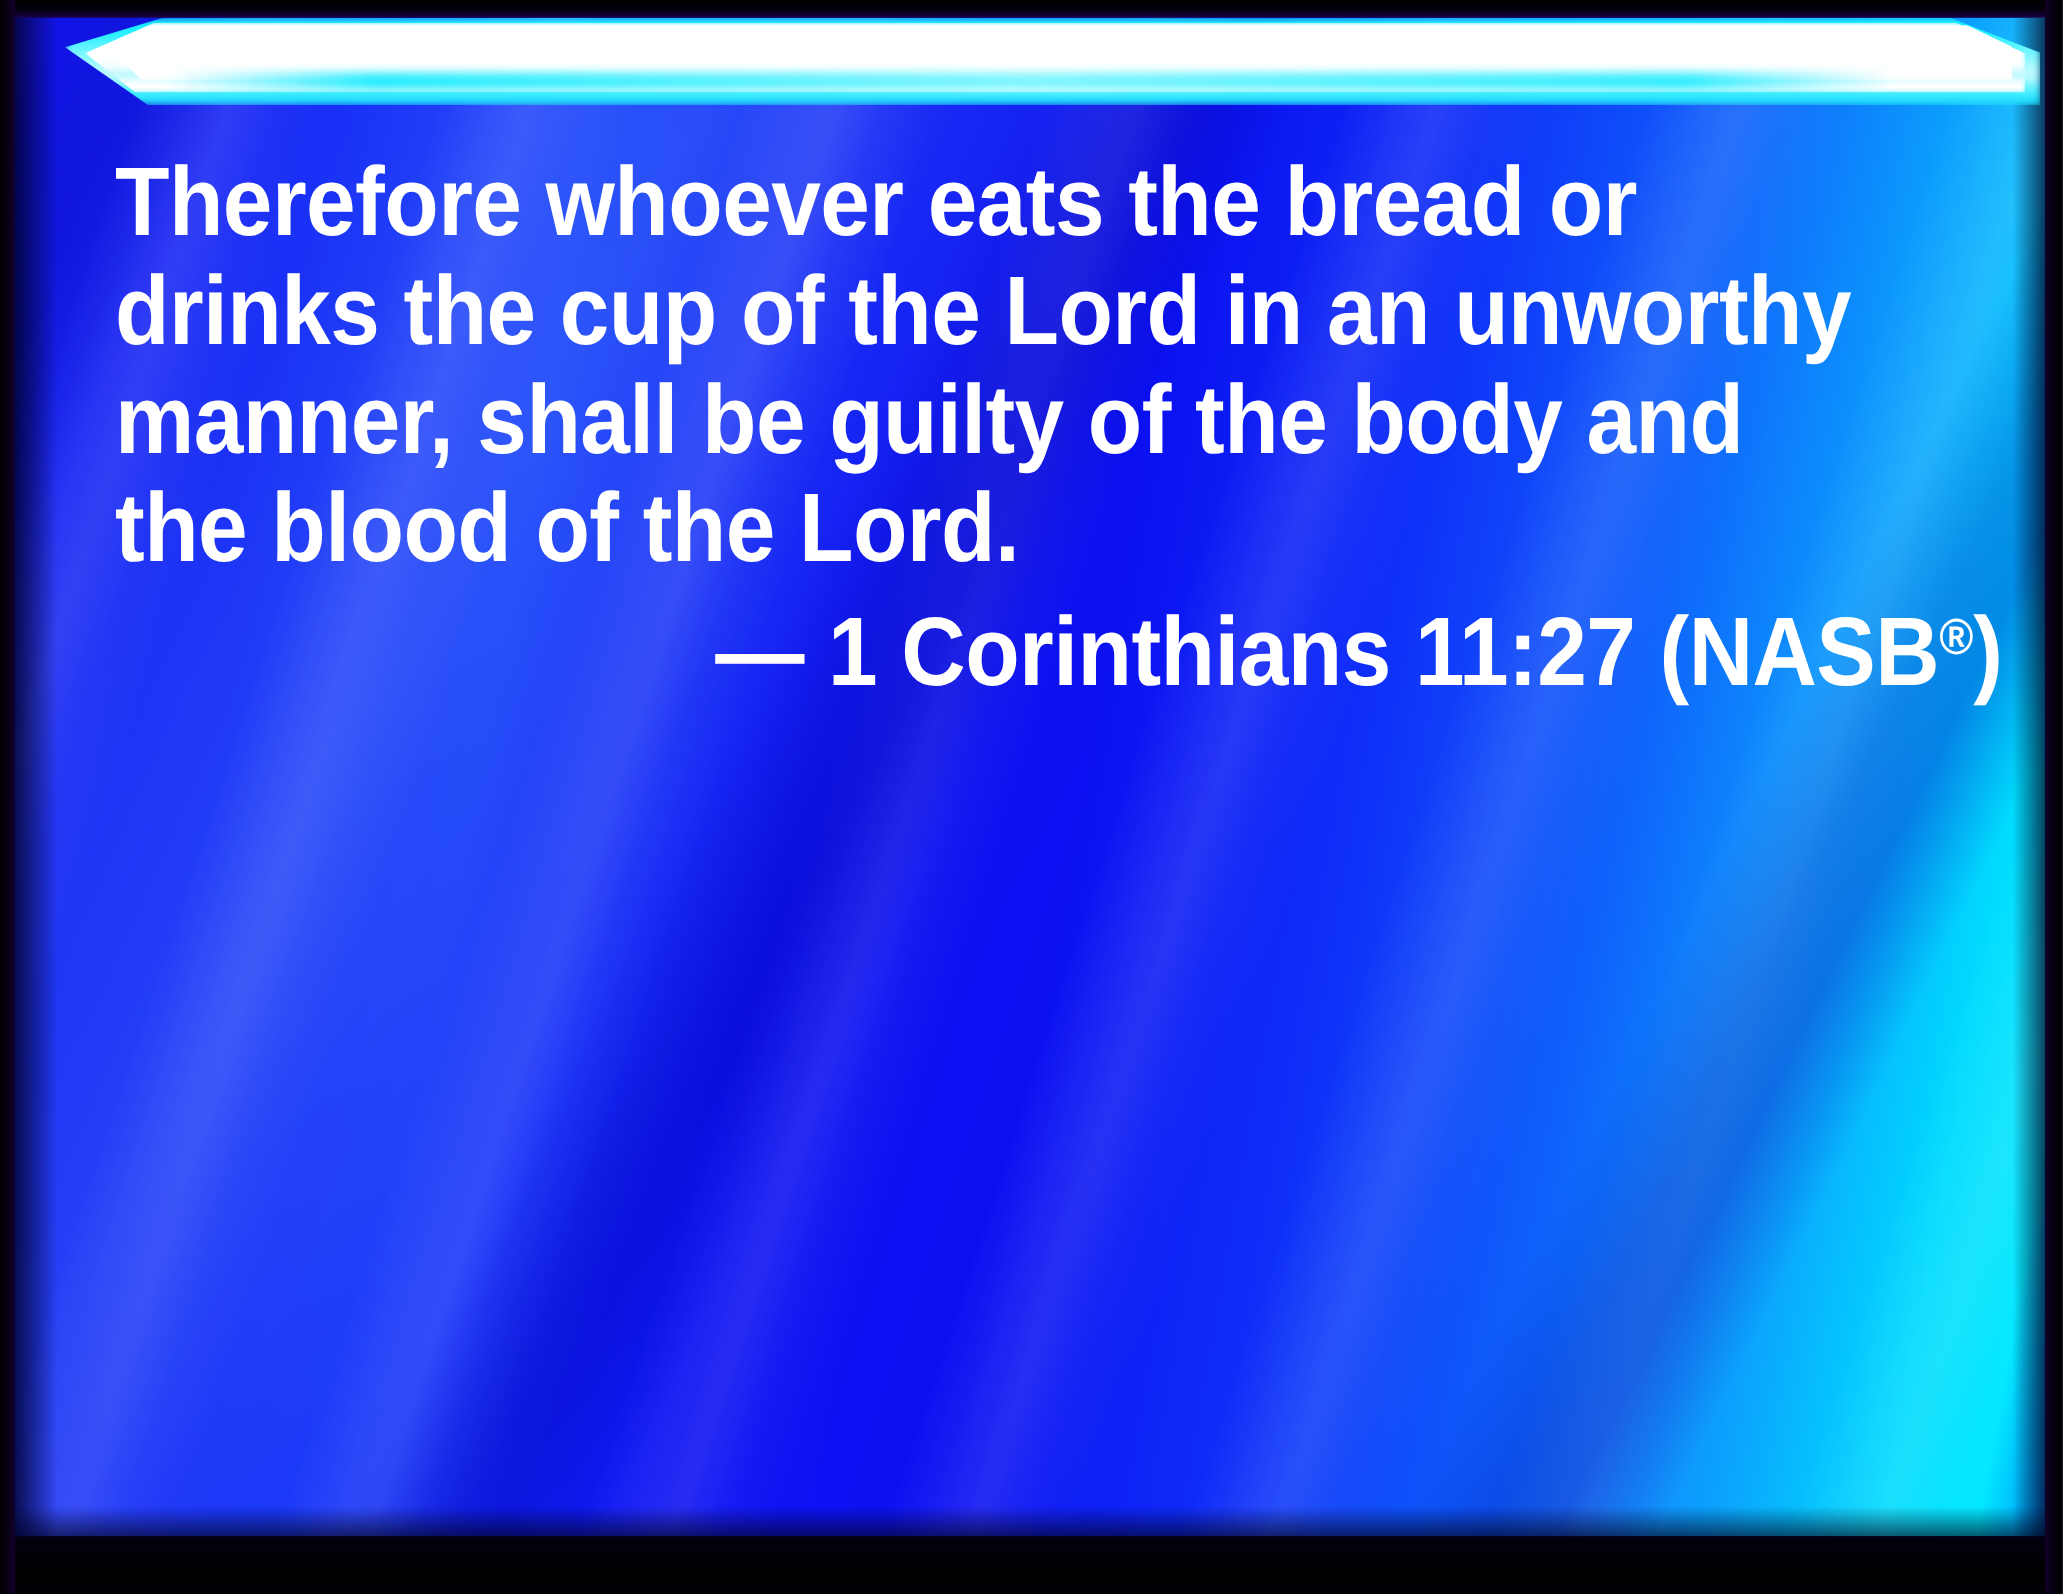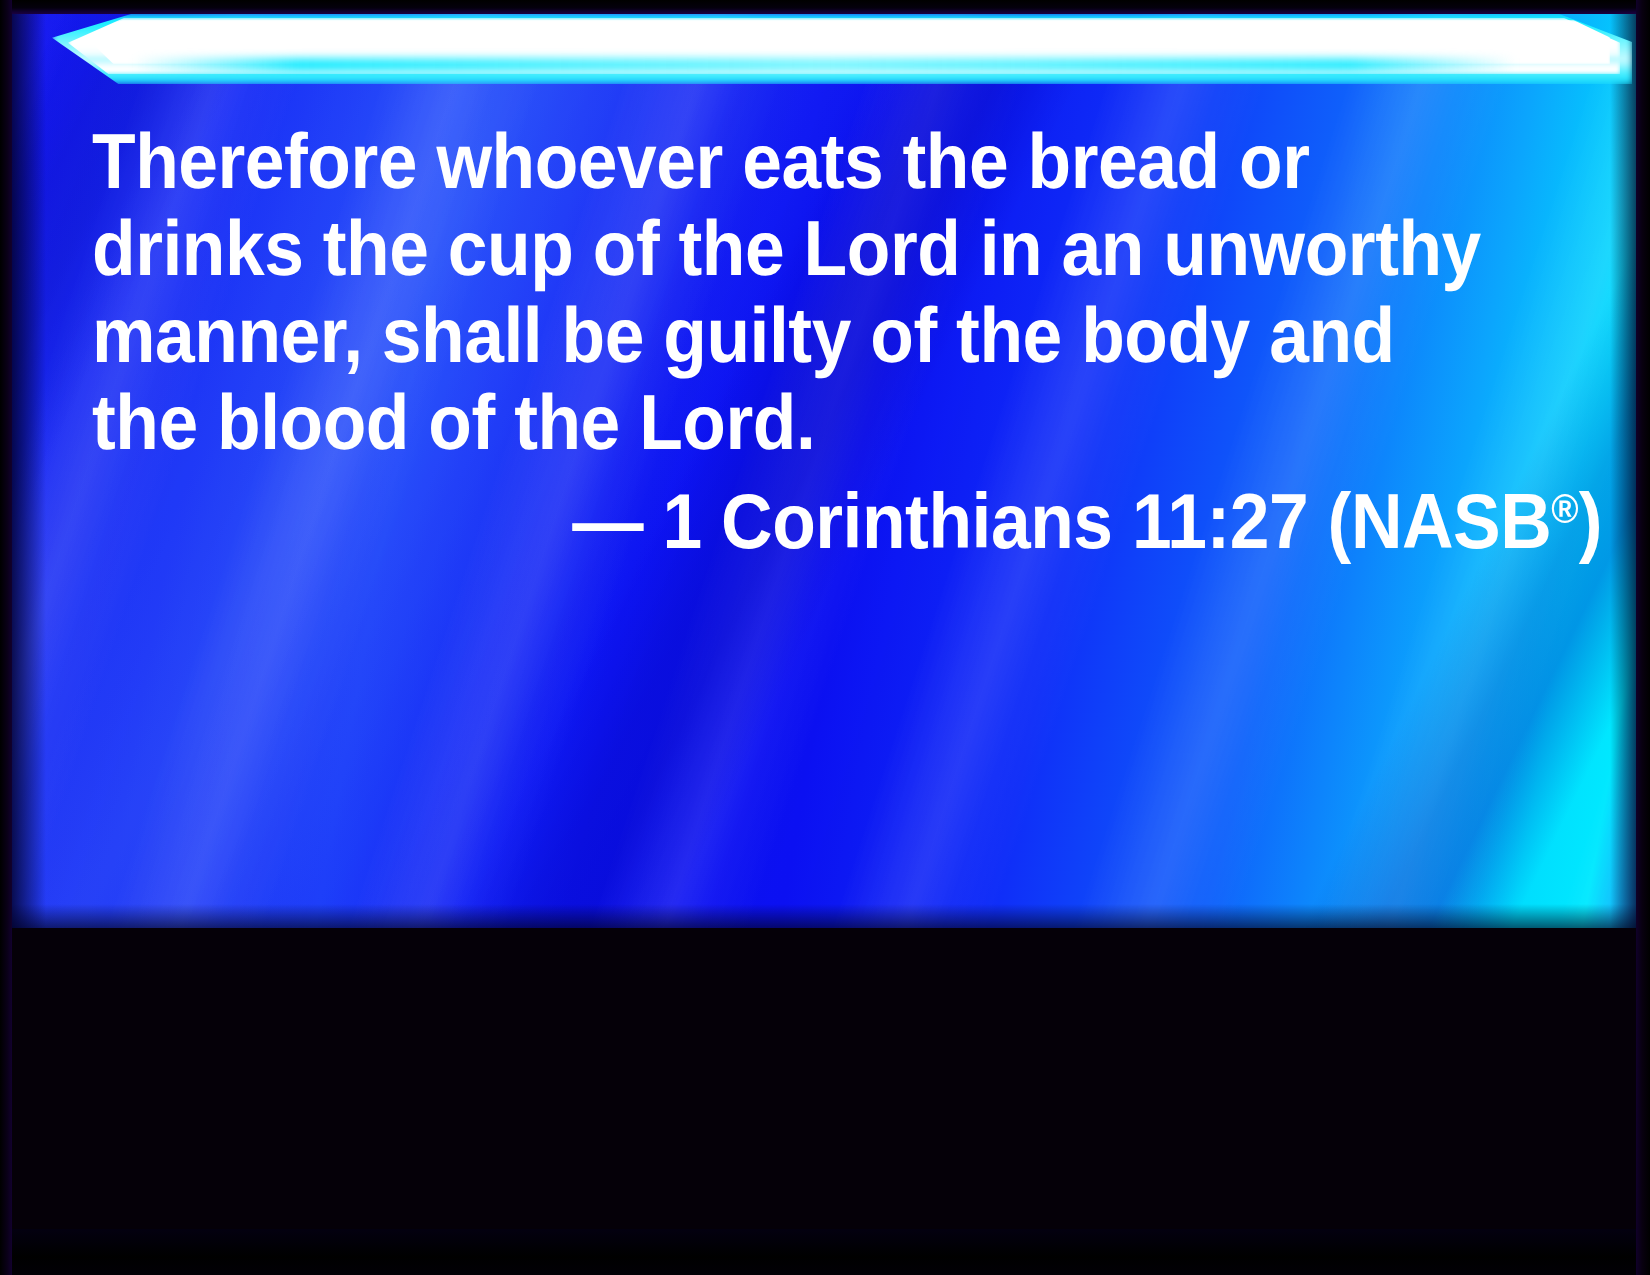--- a/index.html
+++ b/index.html
@@ -51,21 +51,21 @@
     z-index: 41;
     pointer-events: none;
   }
 
   
   .canvas {
     position: absolute;
     left: 12px;
     top: 14px;
     width: 1624px;
-    height: 914px;
+    height: 1215px;
     overflow: hidden;
     background: #0a18ee;
   }
 
   
   .bg-base {
     position: absolute;
     inset: 0;
     background:
       linear-gradient(100deg,

